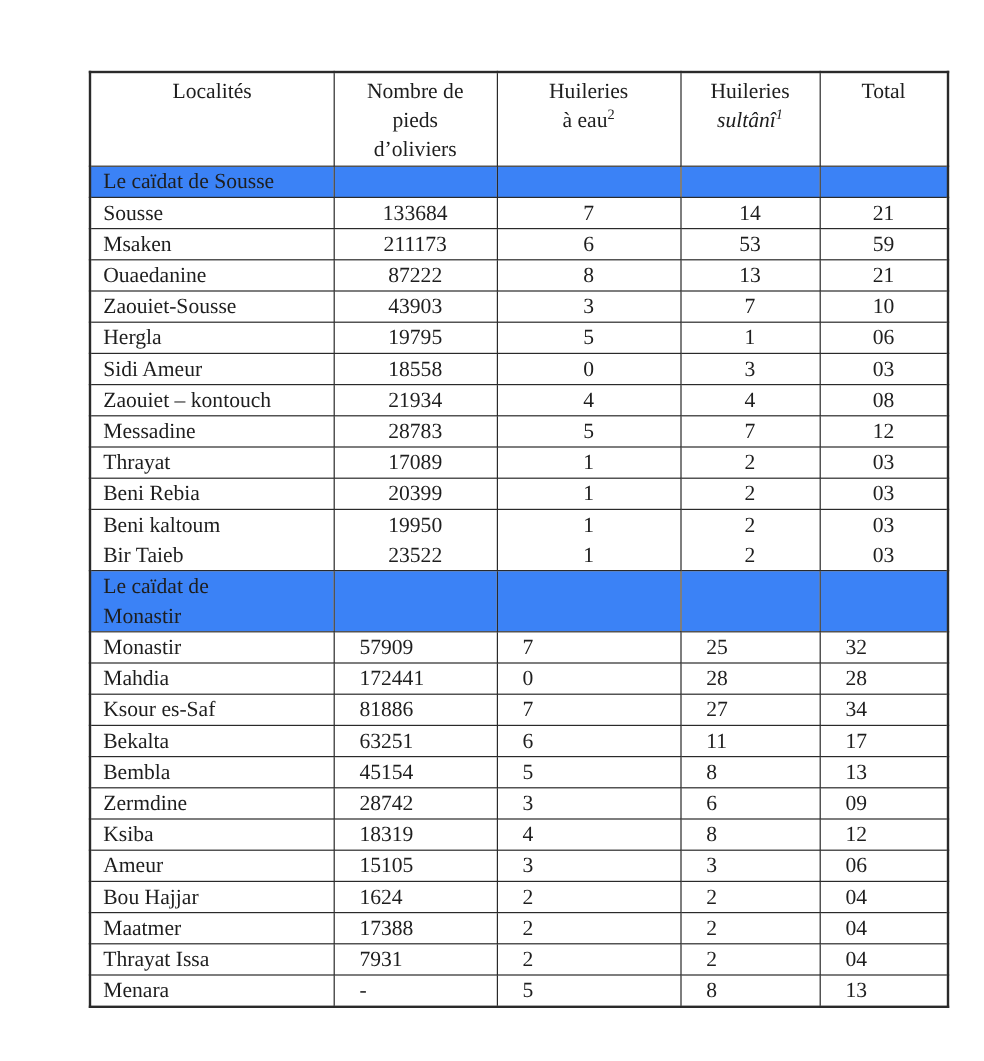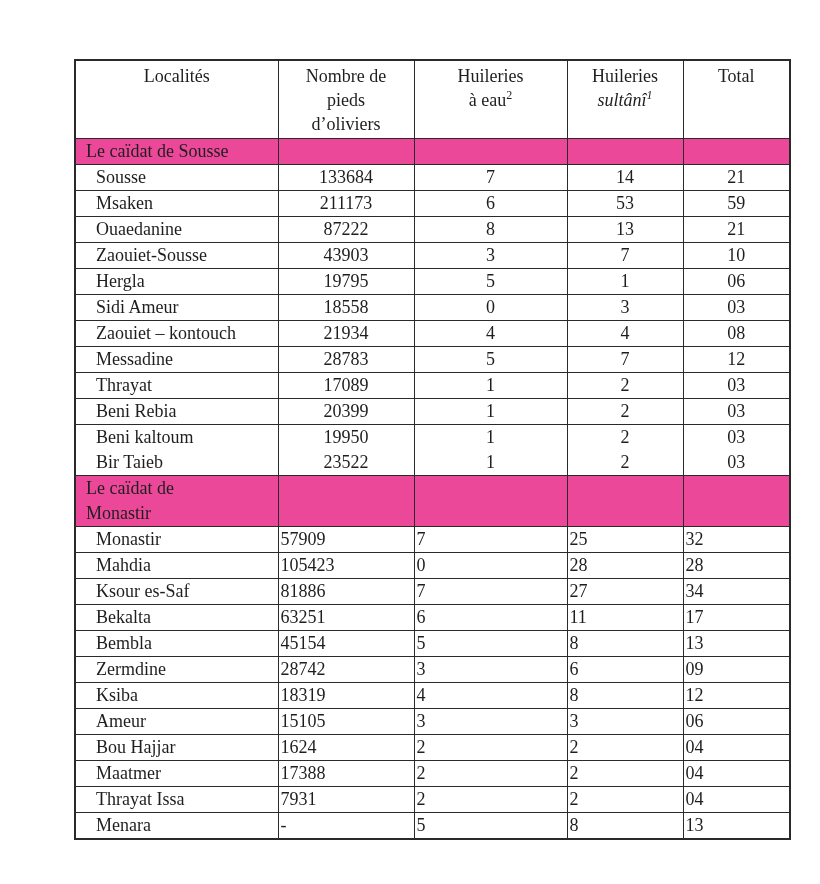--- a/index.html
+++ b/index.html
@@ -50,26 +50,26 @@
     vertical-align: top;
   }
   tr.r-single td { height: 24px; }
   tr.r-double td { height: 49px; }
 
   td .ln {
     line-height: 25px;
     height: 25px;
     white-space: nowrap;
   }
-  td.loc { text-align: left; padding-left: 20px; }
+  td.loc { text-align: left; padding-left: 10px; }
   td.num-center { text-align: center; }
-  td.num-left { text-align: left; padding-left: 2px; }
+  td.num-left { text-align: left; padding-left: 21px; }
 
   tr.section-row td {
-    background: #ec4899;
+    background: #3b82f6;
   }
   tr.section-row td.loc { padding-left: 10px; }
 
   .it { font-style: italic; }
   sup { font-size: 12px; line-height: 0; }
 </style>
 </head>
 <body>
 
 <div class="page">
@@ -331,21 +331,21 @@
           </td>
           <td class="num-left">
             <div class="ln">32</div>
           </td>
         </tr>
         <tr class="r-single">
           <td class="loc">
             <div class="ln">Mahdia</div>
           </td>
           <td class="num-left">
-            <div class="ln">105423</div>
+            <div class="ln">172441</div>
           </td>
           <td class="num-left">
             <div class="ln">0</div>
           </td>
           <td class="num-left">
             <div class="ln">28</div>
           </td>
           <td class="num-left">
             <div class="ln">28</div>
           </td>

